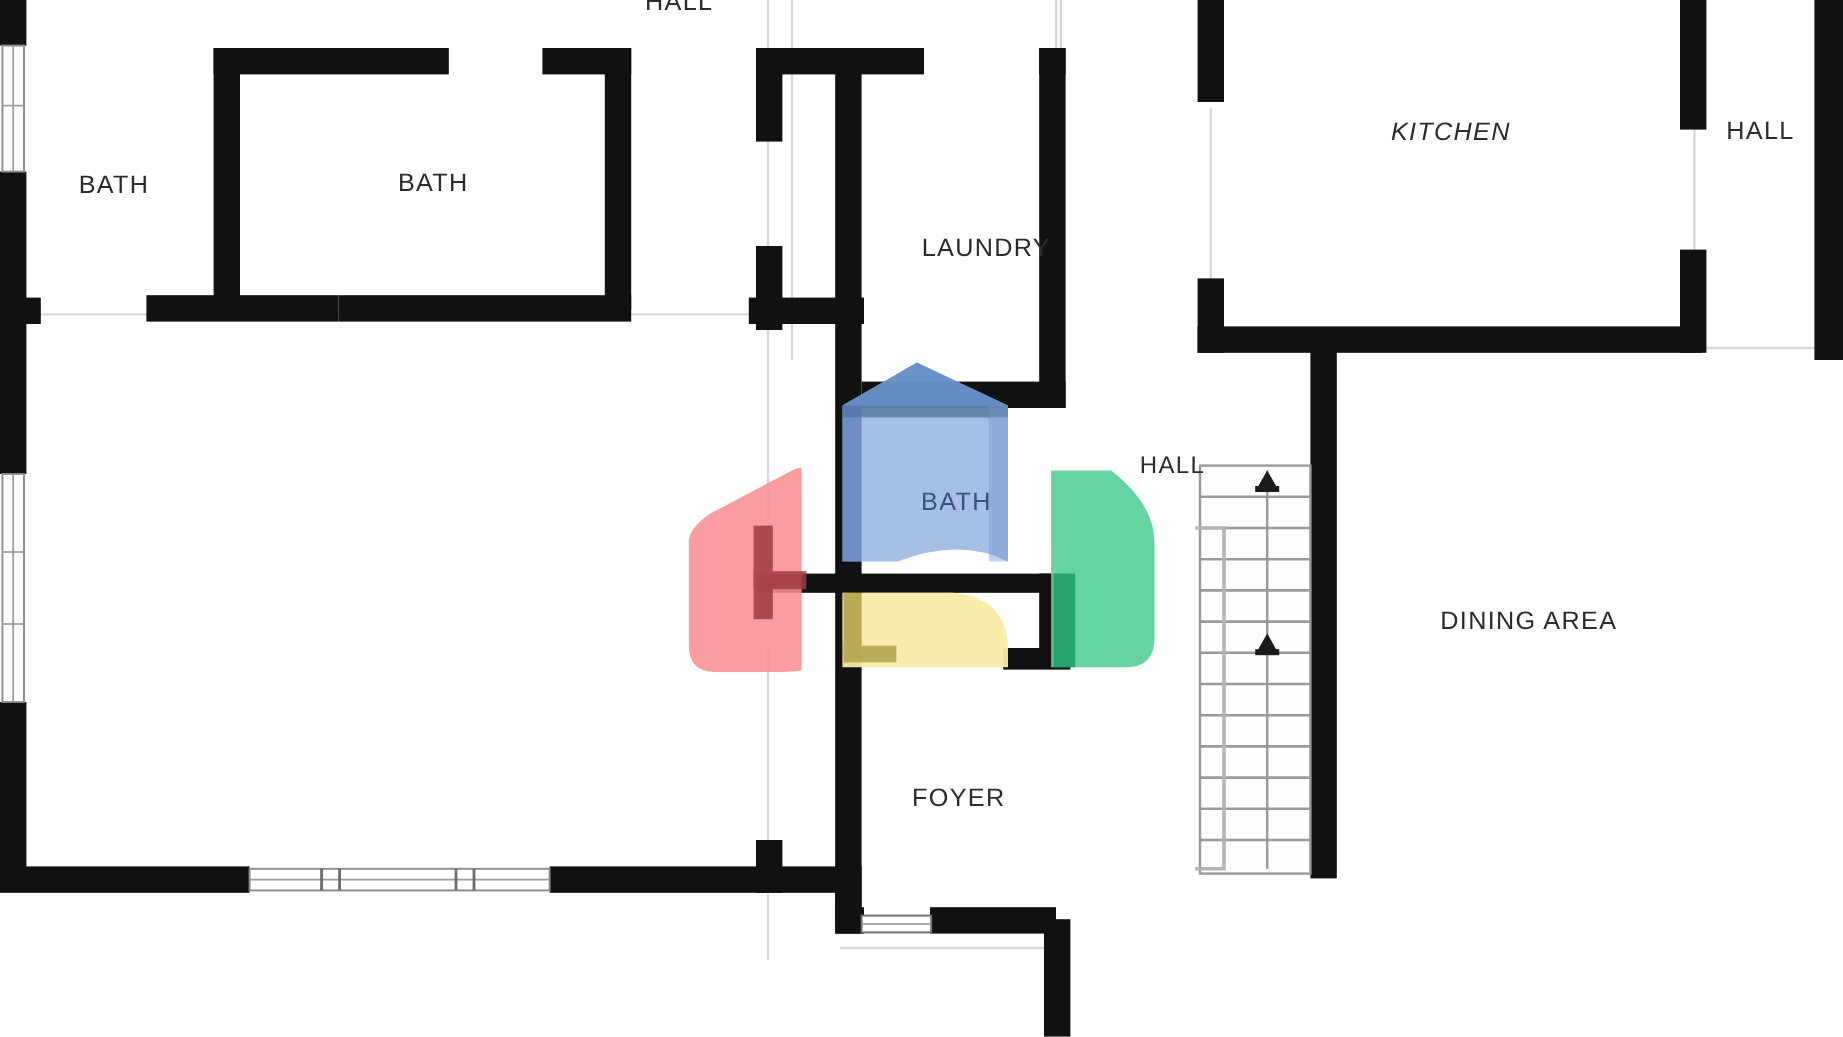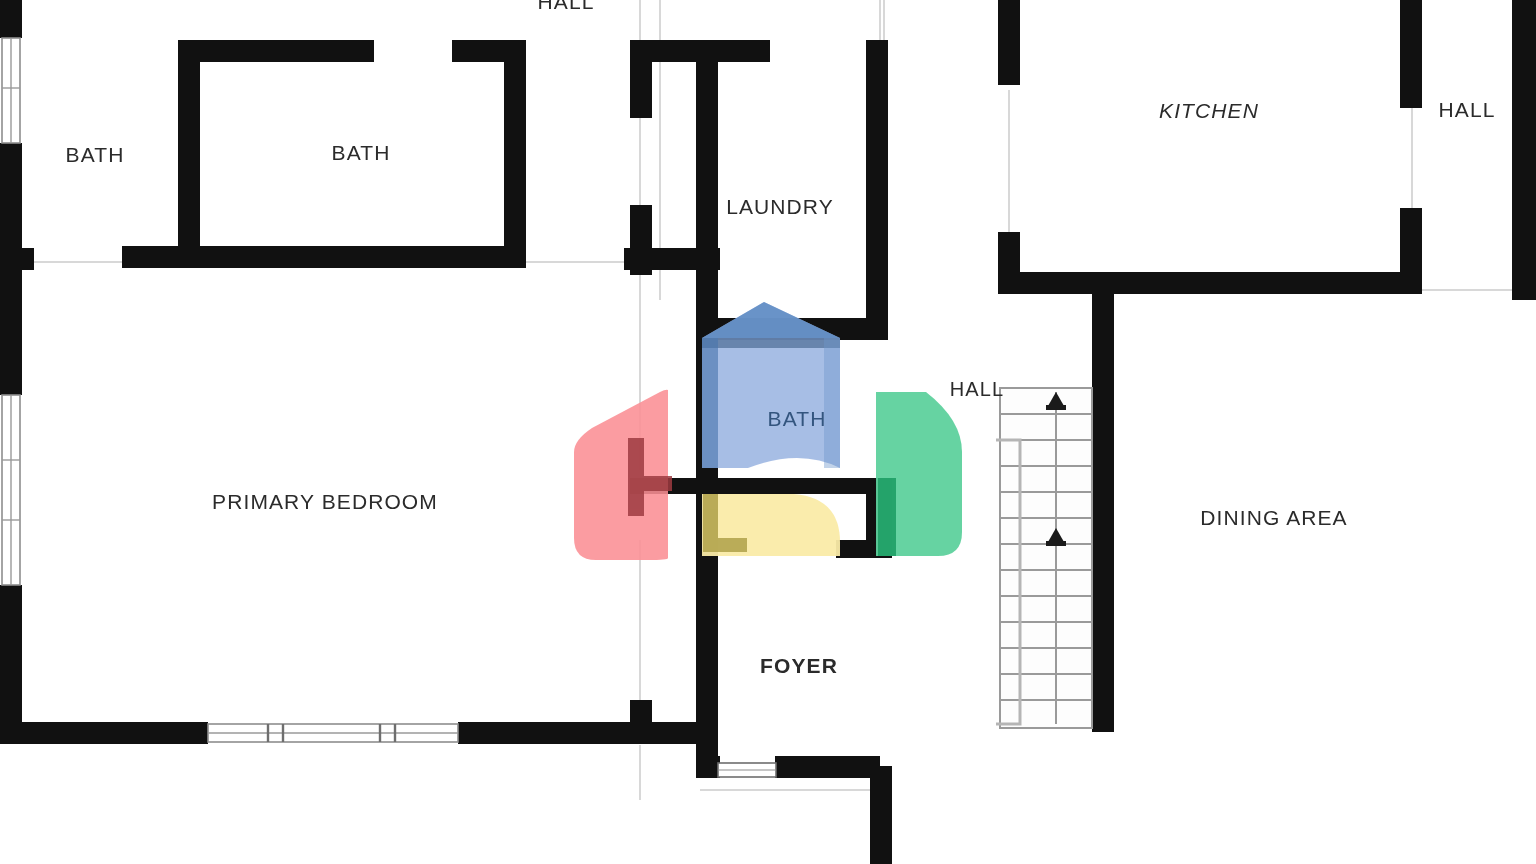--- a/index.html
+++ b/index.html
@@ -232,29 +232,28 @@
     </g>
 
   </svg>
 
   <div class="room-label" style="left:566px; top:2px;">HALL</div>
 
   <div class="room-label" style="left:95px; top:155px;">BATH</div>
 
   <div class="room-label" style="left:361px; top:153px;">BATH</div>
 
-  <div class="room-label" style="left:780px; top:207px;">LAUNDRY</div>
+  <div class="room-label" style="left:822px; top:207px;">LAUNDRY</div>
 
   <div class="room-label" style="left:1209px; top:111px;font-style:italic;">KITCHEN</div>
 
   <div class="room-label" style="left:1467px; top:110px;">HALL</div>
 
   <div class="room-label small" style="left:977px; top:389px;">HALL</div>
 
-  <div class="room-label" style="left:325px; top:502px;">PRIMARY BEDROOM</div>
 
   <div class="room-label" style="left:1274px; top:518px;">DINING AREA</div>
 
-  <div class="room-label" style="left:799px; top:666px;font-weight:bold;">FOYER</div>
+  <div class="room-label" style="left:799px; top:666px;">FOYER</div>
 
   <div class="overlay-label" style="left:797px; top:419px;">BATH</div>
 
 </div>
 
 </body></html>

